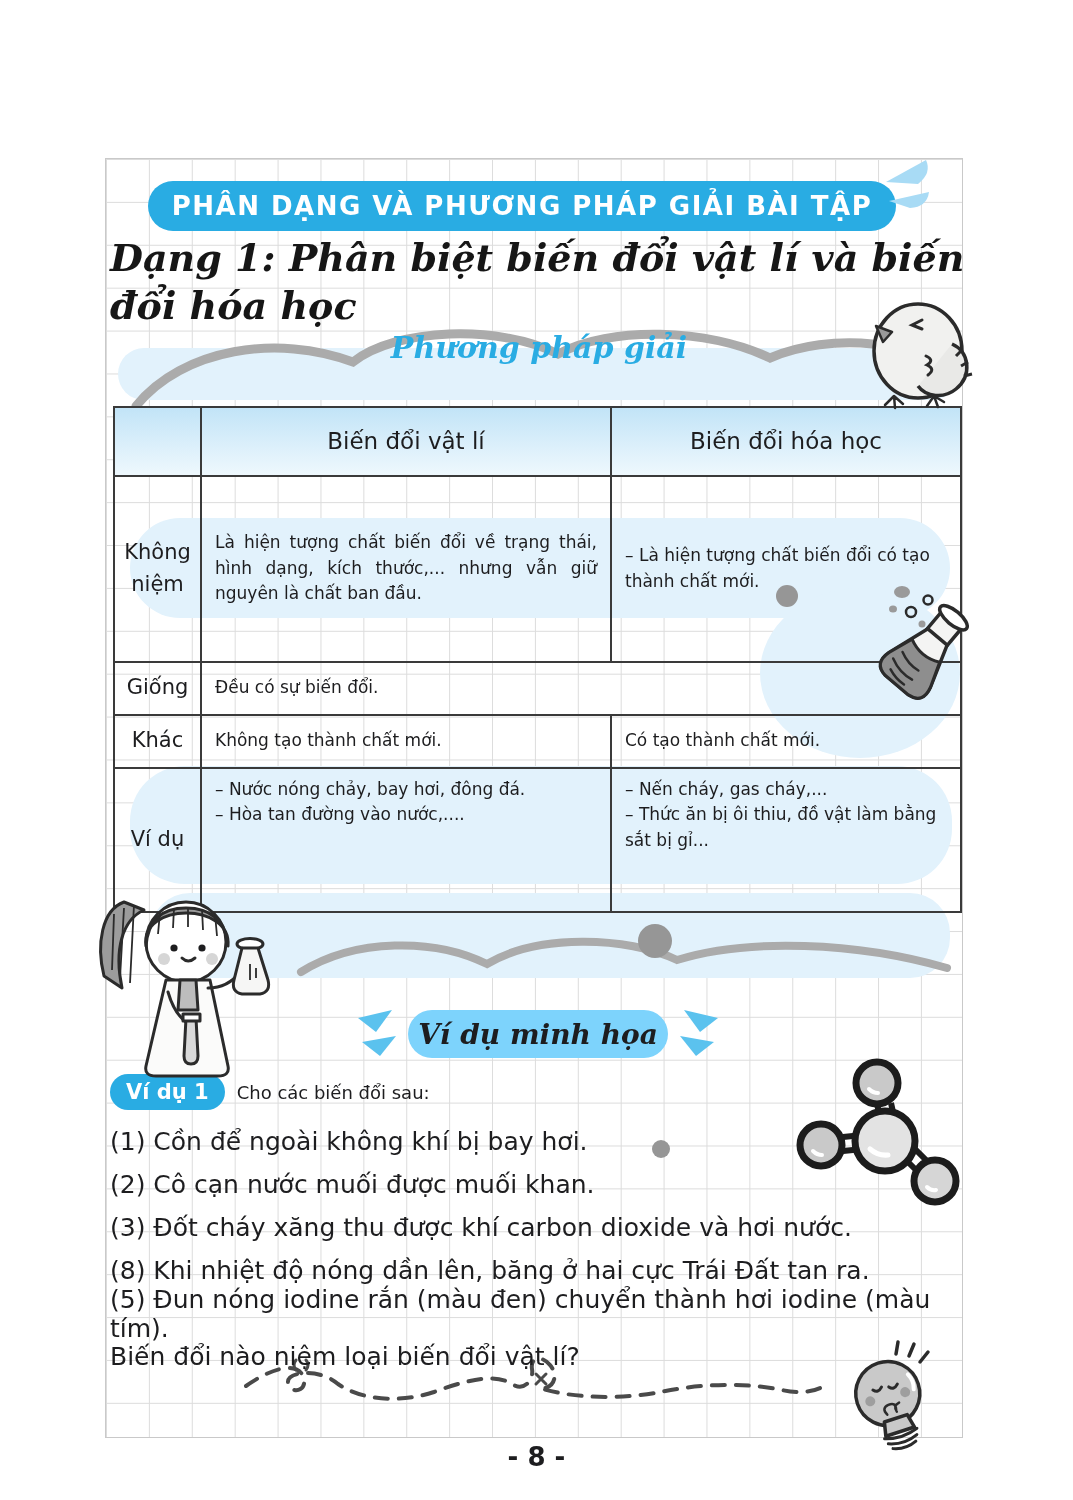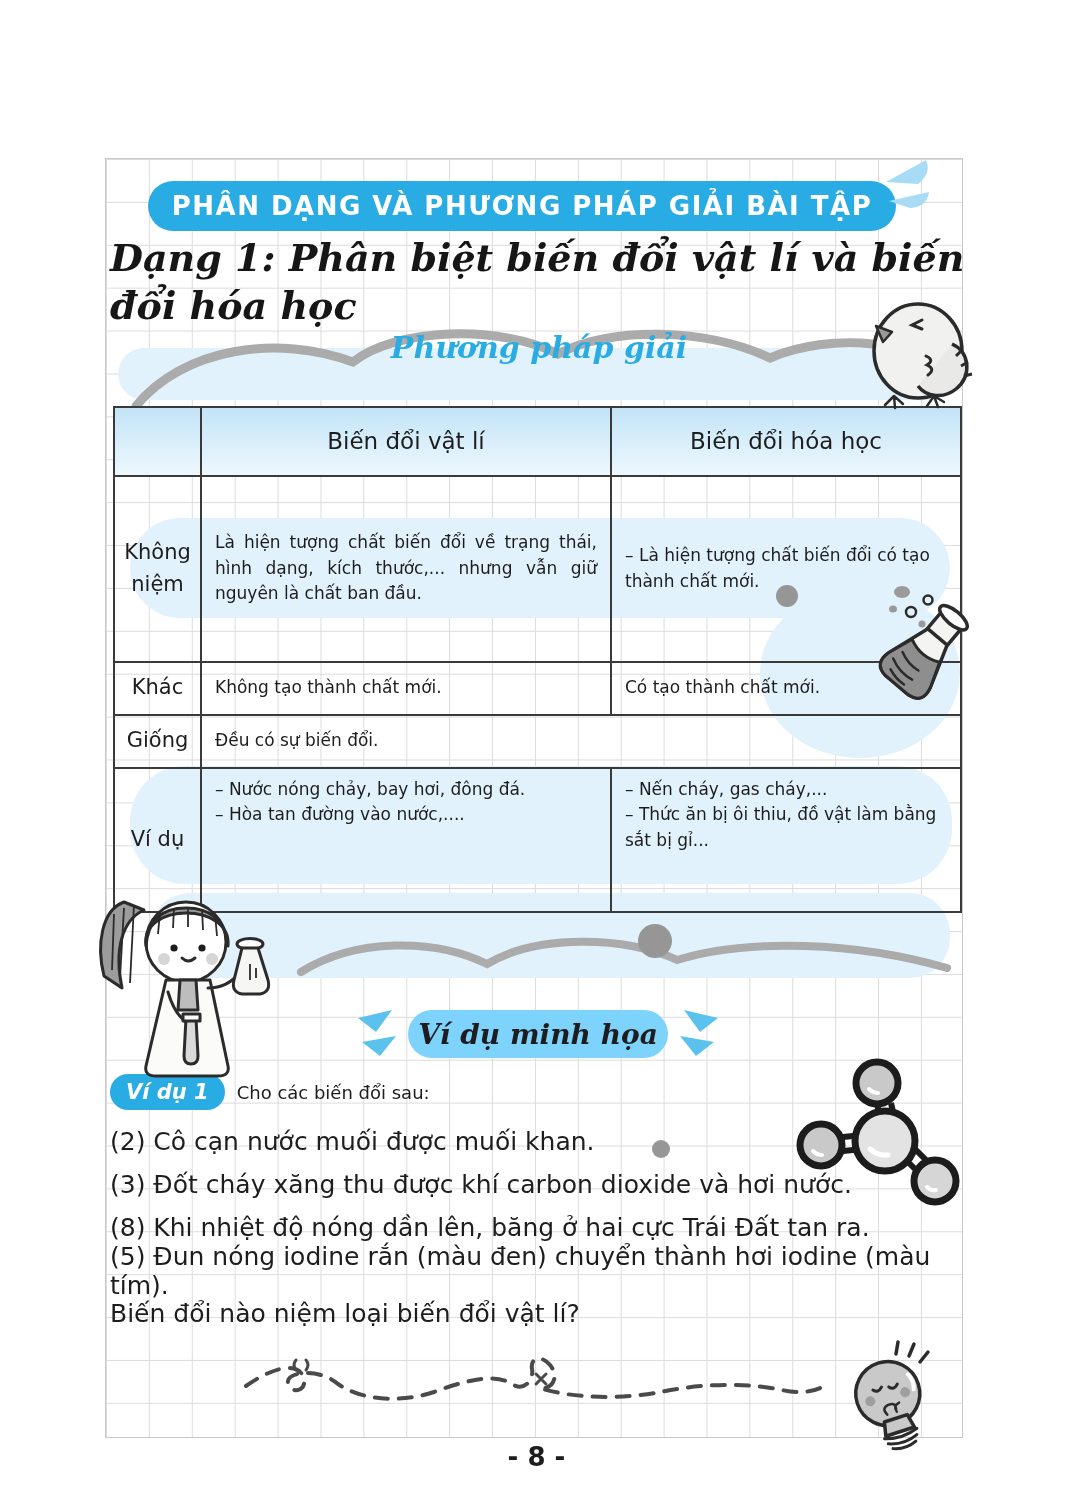--- a/index.html
+++ b/index.html
@@ -57,21 +57,21 @@
     position:absolute; left:408px; top:962px; width:260px; height:48px; z-index:3;
     background:#7dd3fc; border-radius:24px; display:flex; align-items:center; justify-content:center;
   }
   .ex-banner span { font-family:"DejaVu Serif", serif; font-style:italic; font-weight:bold; font-size:28px; color:#1d1d1f; }
 
   .ex1-row { position:absolute; left:110px; top:1026px; width:860px; display:flex; align-items:center; gap:12px; z-index:3; }
   .ex1-pill {
     background:#29ace3; border-radius:18px; height:36px; padding:0 16px;
     display:flex; align-items:center; justify-content:center;
   }
-  .ex1-pill span { color:#ffffff; font-weight:bold; font-style:italic; font-size:21px; }
+  .ex1-pill span { color:#ffffff; font-weight:bold; font-size:21px; }
   .ex1-intro { font-size:18px; }
 
   .items { position:absolute; left:110px; top:1072px; width:862px; z-index:3; }
   .item { height:43px; display:flex; align-items:center; font-size:25px; }
   .question { height:43px; display:flex; align-items:center; font-size:25px; }
 
   .page-number { position:absolute; left:0; top:1394px; width:1073px; text-align:center; font-size:26px; font-weight:bold; z-index:3; }
 
   .deco { position:absolute; pointer-events:none; }
   .dot { position:absolute; border-radius:50%; background:#969696; z-index:2; }
@@ -116,27 +116,27 @@
       <td></td>
       <td>Biến đổi vật lí</td>
       <td>Biến đổi hóa học</td>
     </tr>
     <tr style="height:186px;">
       <td class="lbl">Không niệm</td>
       <td class="just">Là hiện tượng chất biến đổi về trạng thái, hình dạng, kích thước,... nhưng vẫn giữ nguyên là chất ban đầu.</td>
       <td>– Là hiện tượng chất biến đổi có tạo thành chất mới.</td>
     </tr>
     <tr style="height:53px;">
+      <td class="lbl">Giống</td>
+      <td colspan="2">Đều có sự biến đổi.</td>
+    </tr>
+    <tr style="height:53px;">
       <td class="lbl">Khác</td>
       <td>Không tạo thành chất mới.</td>
       <td>Có tạo thành chất mới.</td>
-    </tr>
-    <tr style="height:53px;">
-      <td class="lbl">Giống</td>
-      <td colspan="2">Đều có sự biến đổi.</td>
     </tr>
     <tr style="height:144px;">
       <td class="lbl">Ví dụ</td>
       <td style="vertical-align:top;">
         <span class="cellline">– Nước nóng chảy, bay hơi, đông đá.</span>
         <span class="cellline">– Hòa tan đường vào nước,....</span>
       </td>
       <td style="vertical-align:top;">
         <span class="cellline">– Nến cháy, gas cháy,...</span>
         <span class="cellline">– Thức ăn bị ôi thiu, đồ vật làm bằng sắt bị gỉ...</span>
@@ -232,20 +232,21 @@
   </svg>
 
   <div class="ex1-row">
     <div class="ex1-pill">
       <span>Ví dụ 1</span>
     </div>
     <div class="ex1-intro">Cho các biến đổi sau:</div>
   </div>
 
   <div class="items">
+    <div class="item">(1) Cồn để ngoài không khí bị bay hơi.</div>
     <div class="item">(2) Cô cạn nước muối được muối khan.</div>
     <div class="item">(3) Đốt cháy xăng thu được khí carbon dioxide và hơi nước.</div>
     <div class="item">(8) Khi nhiệt độ nóng dần lên, băng ở hai cực Trái Đất tan ra.</div>
     <div class="item">(5) Đun nóng iodine rắn (màu đen) chuyển thành hơi iodine (màu tím).</div>
     <div class="question">Biến đổi nào niệm loại biến đổi vật lí?</div>
   </div>
 
   <svg class="deco" style="left:240px; top:1300px; z-index:2;" width="590" height="66" viewBox="0 0 590 66">
     <path d="M6,38 C40,14 62,16 64,32 C66,44 50,46 48,35 C46,23 80,20 98,36 C124,54 164,54 194,44 C232,30 256,26 272,36 C284,44 294,32 292,21 C290,9 302,7 310,17 C320,29 312,42 300,40 C330,50 380,52 420,44 C460,36 502,34 542,42 C560,46 574,44 584,38" fill="none" stroke="#4a4a4a" stroke-width="4" stroke-linecap="round" stroke-dasharray="13 11"></path>
     <path d="M296,26 l10,10 M306,26 l-10,10" stroke="#4a4a4a" stroke-width="3" fill="none" stroke-linecap="round"></path>

